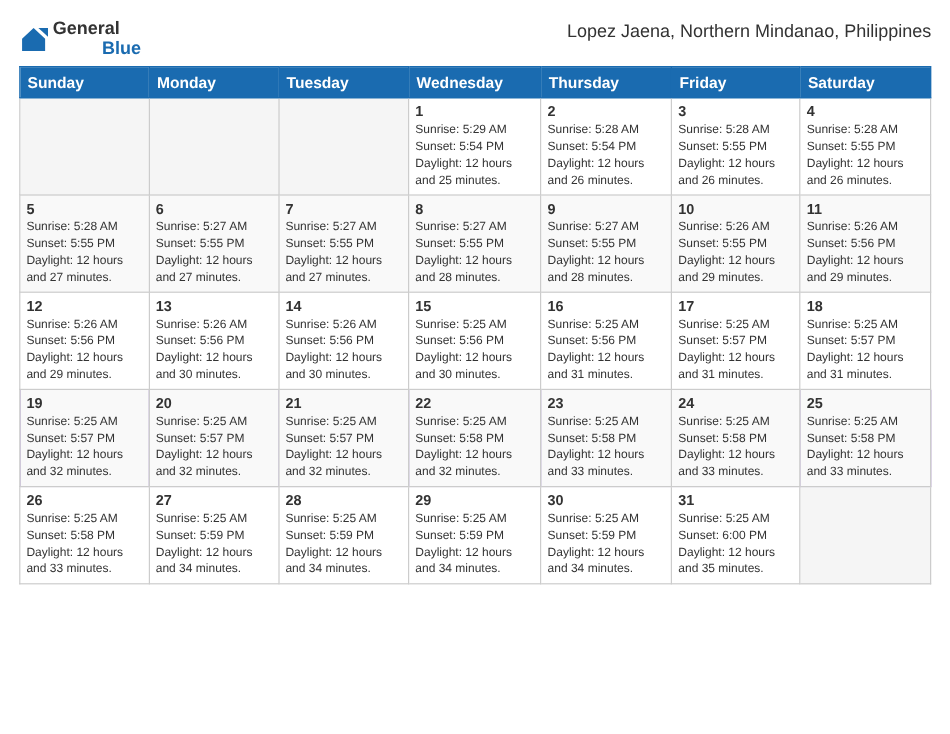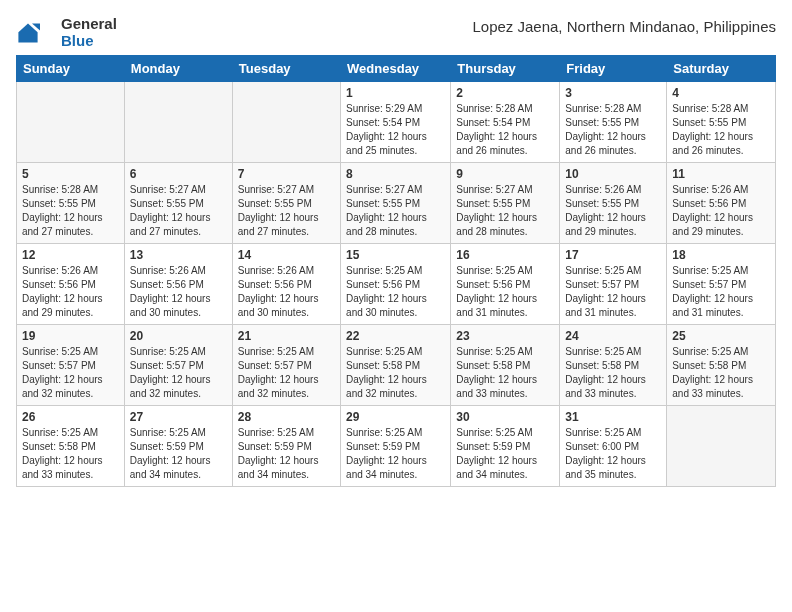--- a/index.html
+++ b/index.html
@@ -12,36 +12,37 @@
     }
     .header-section {
       display: flex;
       justify-content: space-between;
       align-items: flex-start;
       margin-bottom: 6px;
     }
     .logo {
       display: flex;
       align-items: center;
-      gap: 21px;
+      gap: 4px;
     }
     .logo-text {
       display: flex;
       flex-direction: column;
       line-height: 1.1;
     }
     .logo-general {
       font-size: 15px;
       font-weight: bold;
       color: #333;
     }
     .logo-blue {
       font-size: 15px;
       font-weight: bold;
       color: #1a6bb0;
+      margin-left: 41px;
     }
     .logo-icon {
       width: 24px;
       height: 24px;
     }
     .title-section {
       text-align: right;
     }
     .main-title {
       font-size: 32px;

